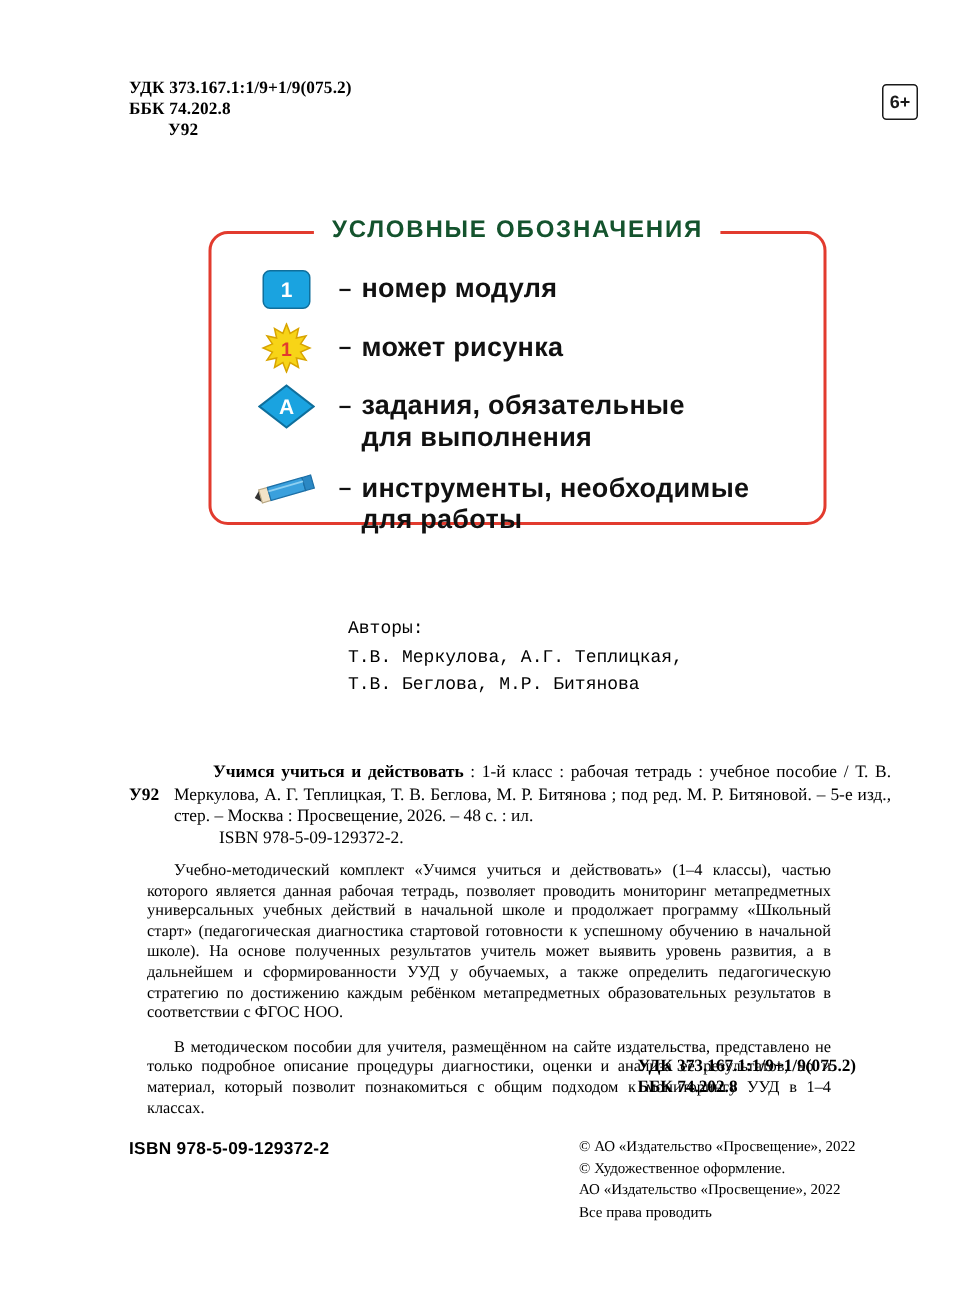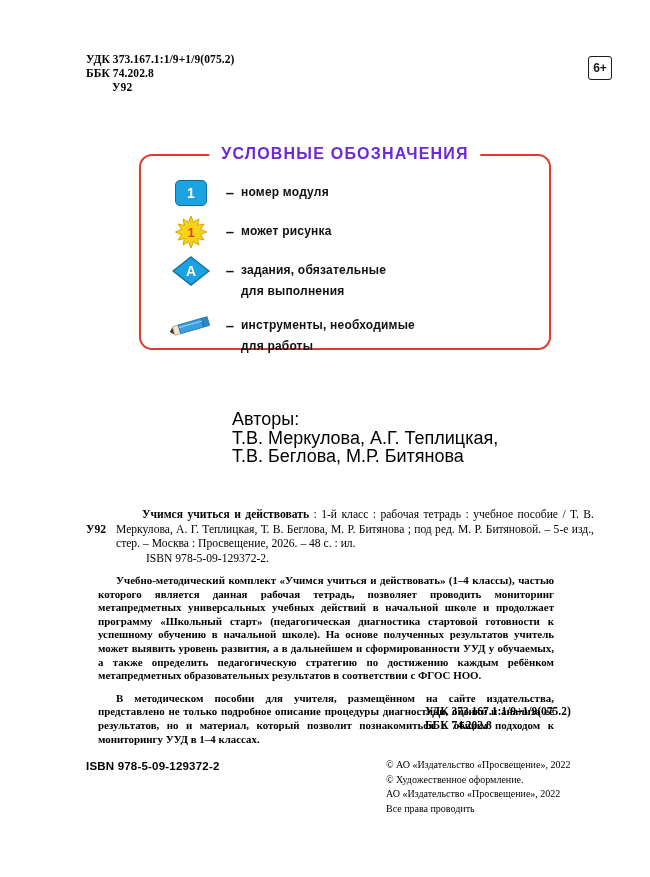--- a/index.html
+++ b/index.html
@@ -63,21 +63,21 @@
     border-radius: 13px;
     box-sizing: border-box;
   }
   .legend-title {
     position: absolute;
     left: 50%;
     transform: translateX(-50%);
     top: -11px;
     background: #ffffff;
     padding: 0 12px;
-    color: #6d28d9;
+    color: #14532d;
     font-family: "Liberation Sans", sans-serif;
     font-weight: bold;
     font-size: 16px;
     letter-spacing: 1.2px;
     white-space: nowrap;
   }
   .legend-rows {
     position: absolute;
     left: 0;
     top: 22px;
@@ -103,21 +103,21 @@
     text-align: center;
     font-family: "Liberation Sans", sans-serif;
     font-size: 15px;
     font-weight: bold;
     line-height: 30px;
     color: #111;
   }
   .legend-text {
     font-family: "Liberation Sans", sans-serif;
     font-weight: bold;
-    font-size: 12px;
+    font-size: 18px;
     line-height: 21px;
     color: #111111;
     padding-top: 4px;
     letter-spacing: 0.2px;
   }
   .legend-text .l2 { display: block; }
 
   
   .icon-module {
     width: 30px;
@@ -174,22 +174,22 @@
     display: flex;
     align-items: center;
     justify-content: center;
   }
 
   
   .authors {
     position: absolute;
     left: 232px;
     top: 410px;
-    font-family: Liberation Sans, sans-serif;
-    font-size: 18px;
+    font-family: Liberation Mono, monospace;
+    font-size: 12px;
     line-height: 18.5px;
   }
 
   
   .bib {
     position: absolute;
     left: 86px;
     top: 508px;
     width: 478px;
     font-family: "Liberation Serif", serif;
@@ -216,21 +216,21 @@
   .annot {
     position: absolute;
     left: 98px;
     top: 574px;
     width: 466px;
     font-family: "Liberation Serif", serif;
     font-size: 10.9px;
     line-height: 13.6px;
     text-align: justify;
   }
-  .annot p { margin: 0 10px 9px 0; text-indent: 18px; font-weight: bold; }
+  .annot p { margin: 0 10px 9px 0; text-indent: 18px; }
   .annot p:last-child { margin-bottom: 0; }
 
   
   .udk-right {
     position: absolute;
     left: 425px;
     top: 704px;
     font-family: "Liberation Serif", serif;
     font-size: 11.5px;
     line-height: 14px;

